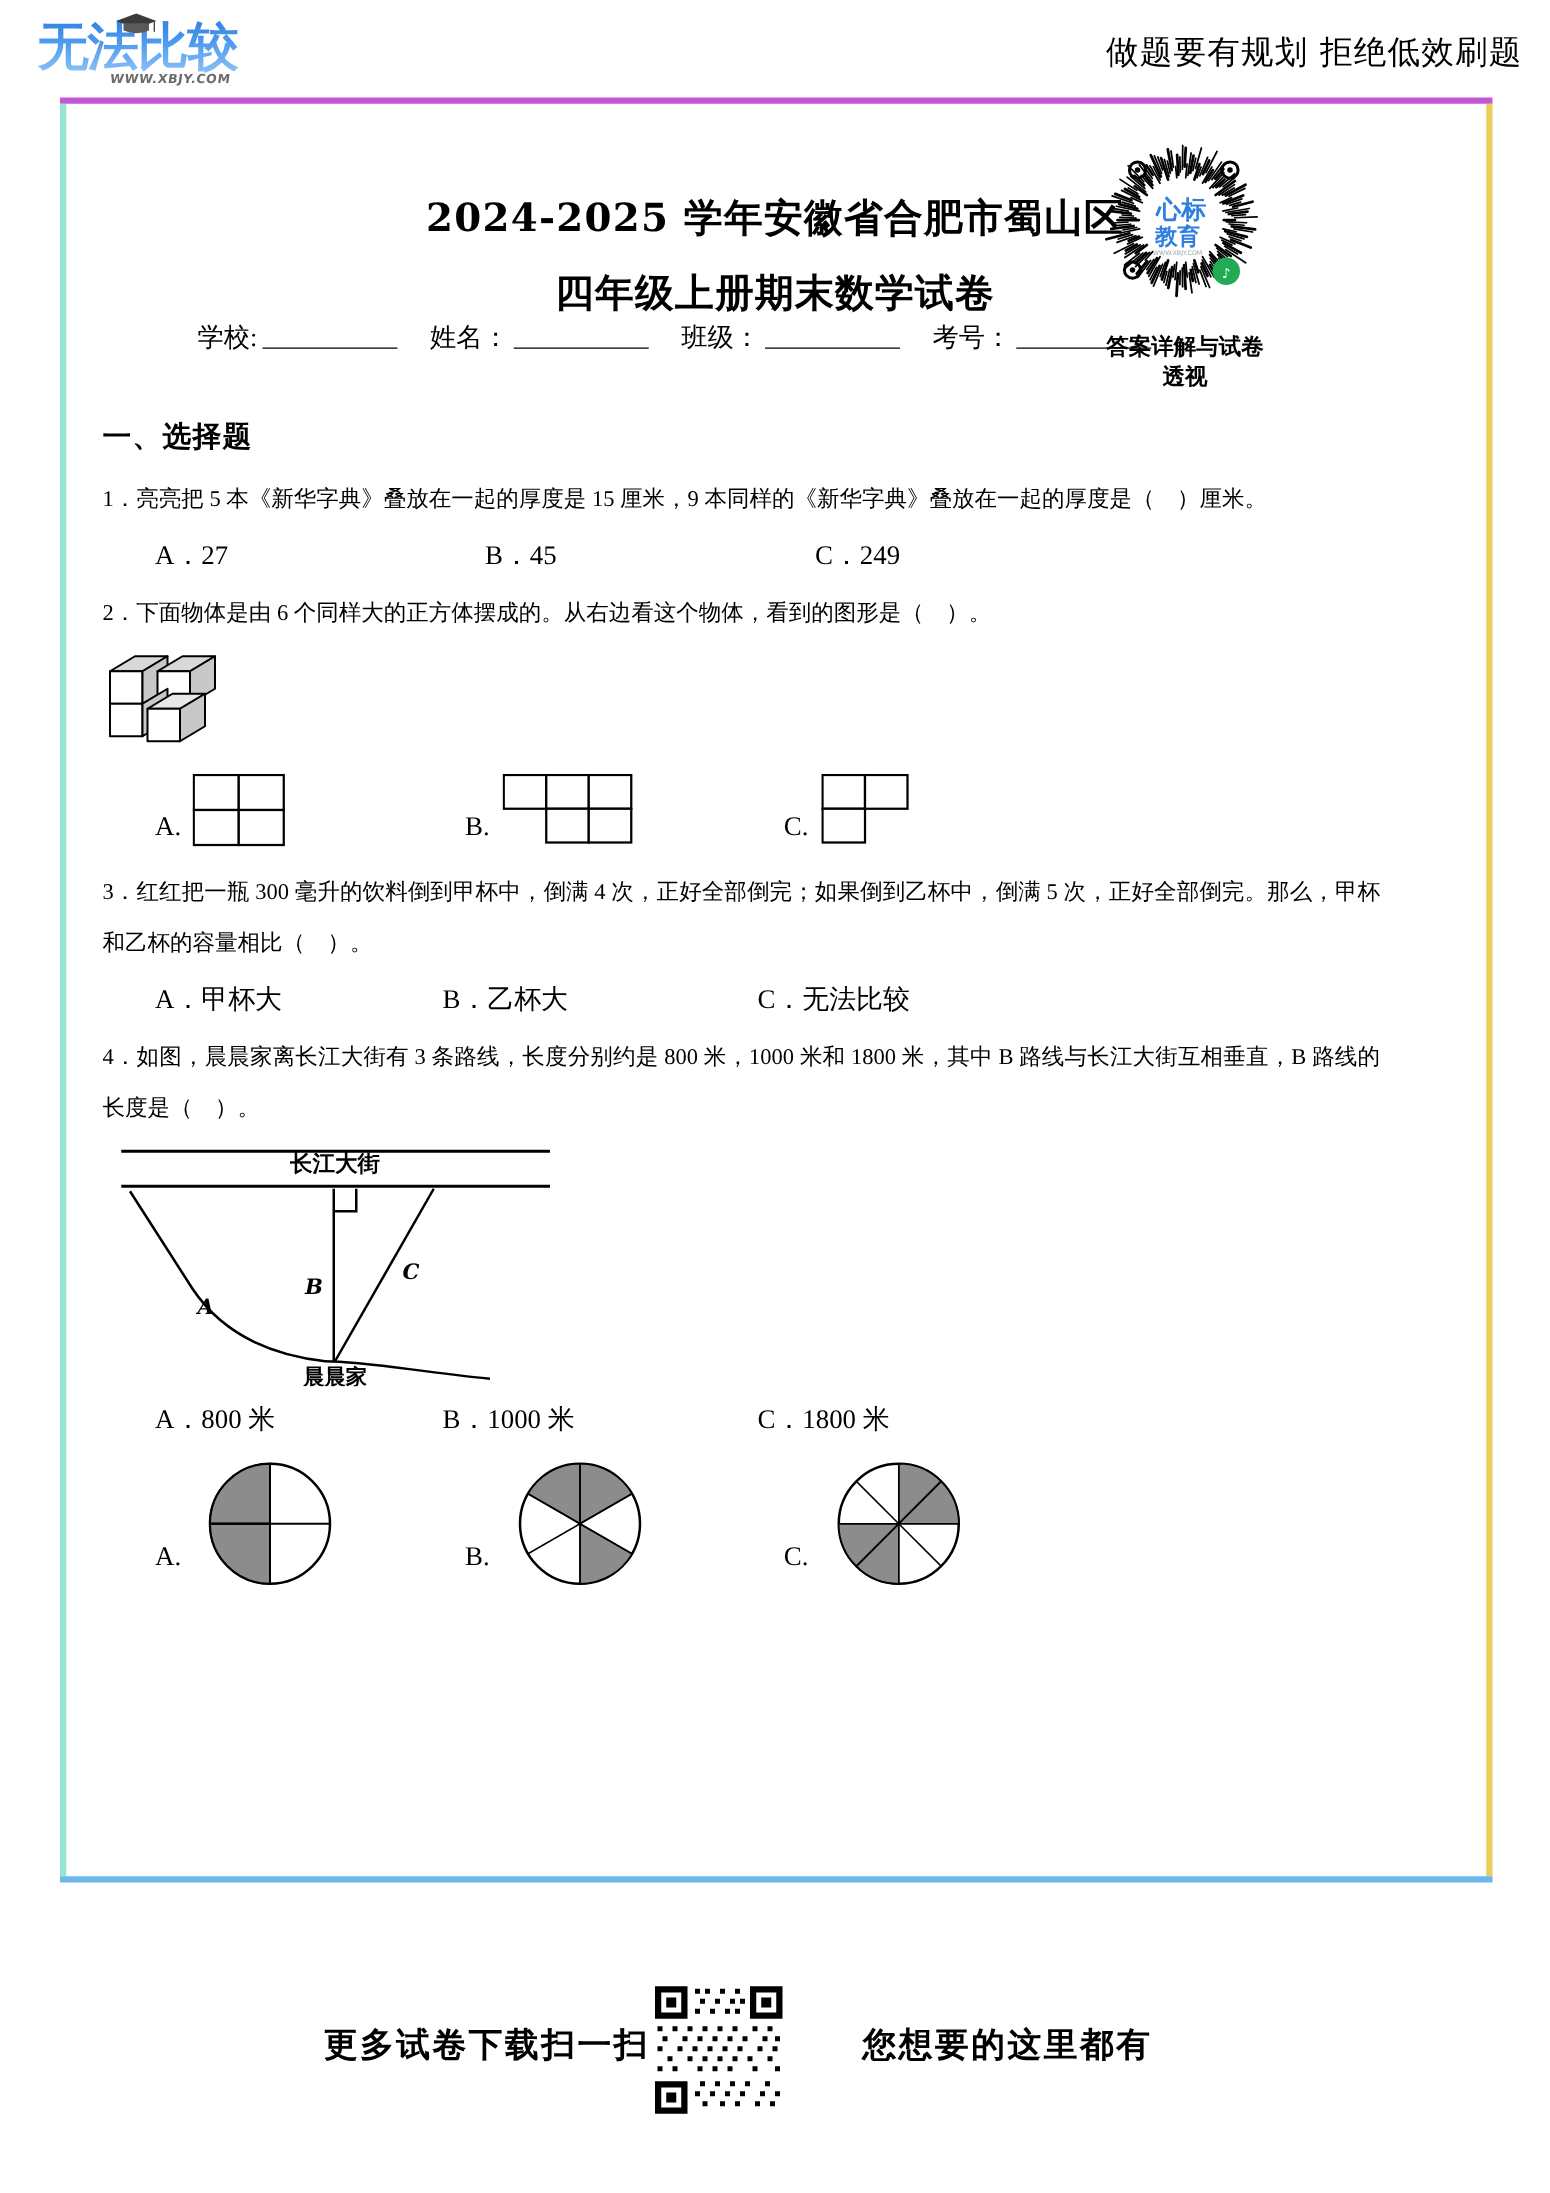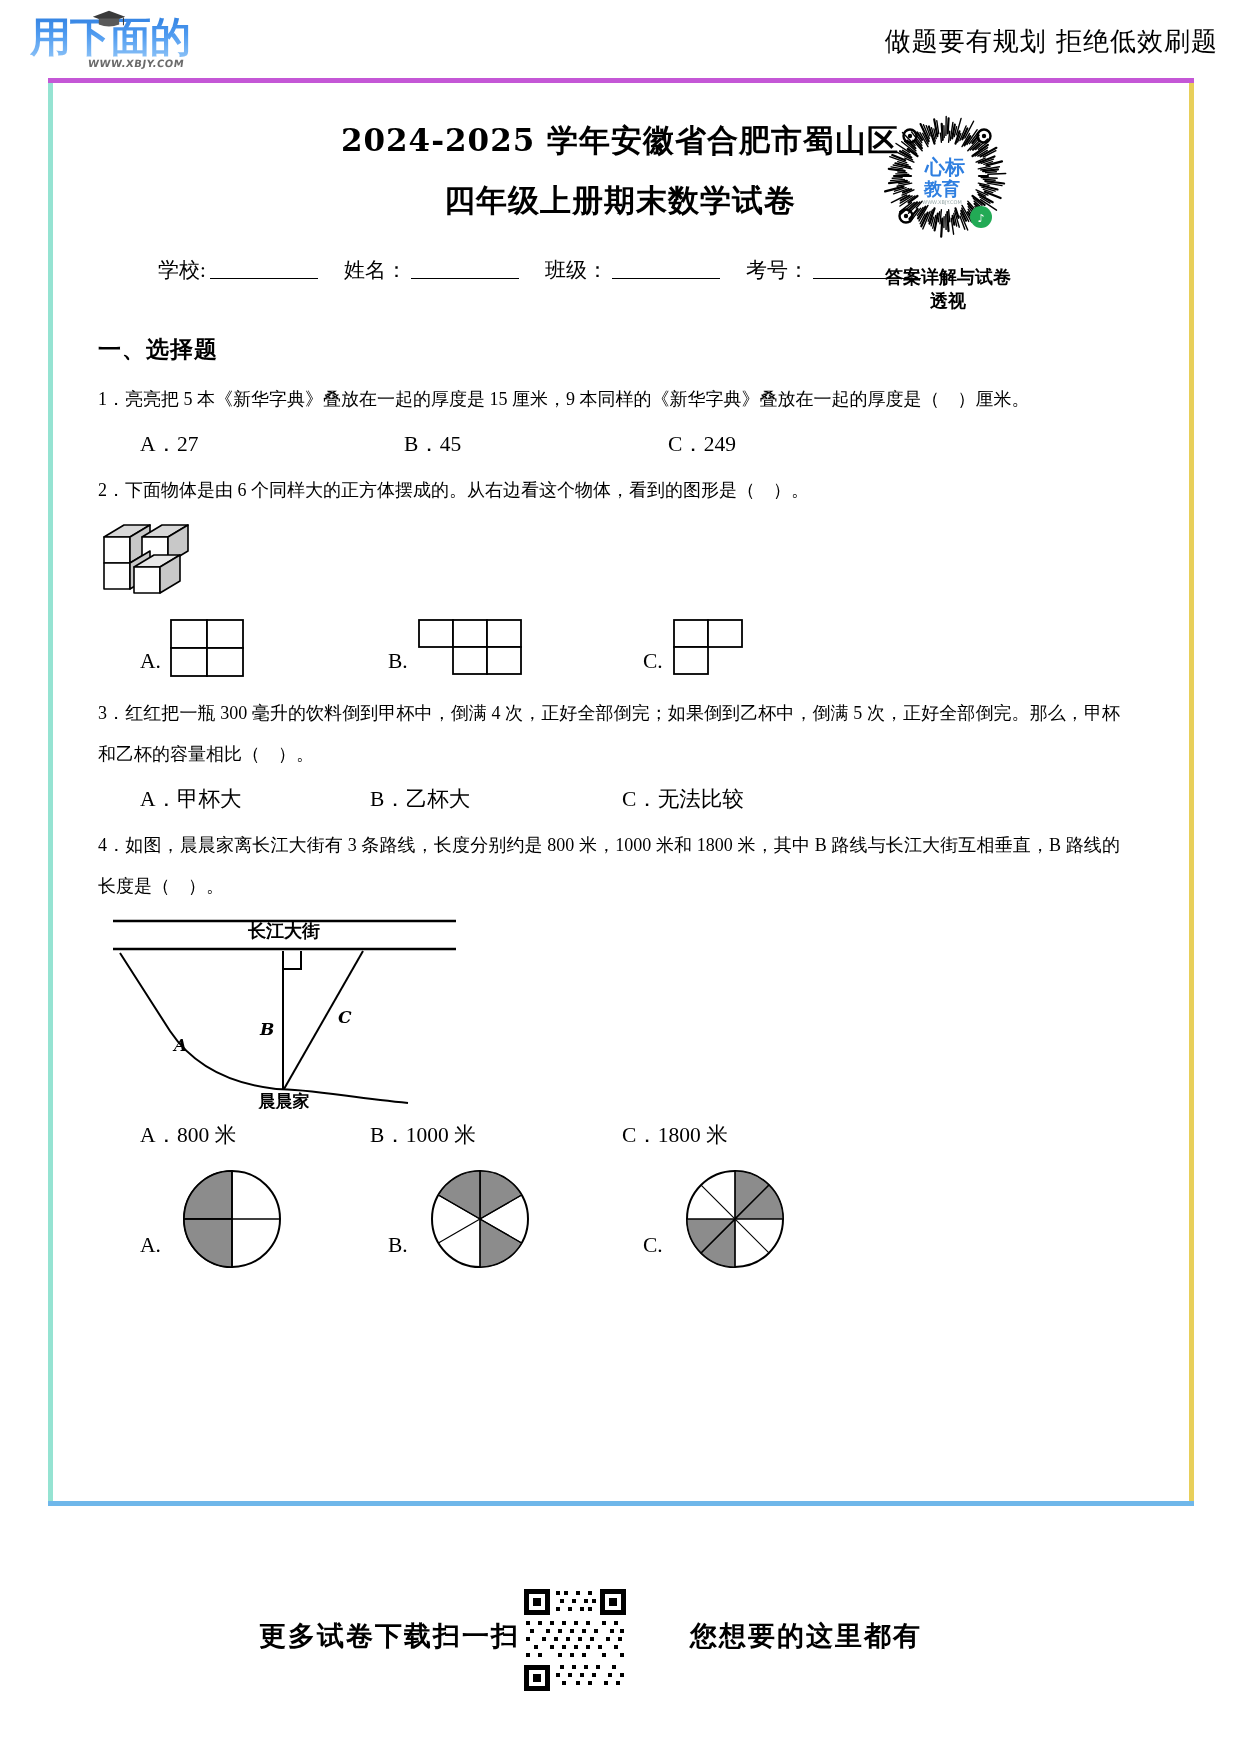--- a/index.html
+++ b/index.html
@@ -39,41 +39,42 @@
   .frame-top{position:absolute;left:48px;top:78px;width:1146px;height:5px;background:#c457d6;}
   .frame-left{position:absolute;left:48px;top:83px;width:5px;height:1418px;background:#95e3d2;}
   .frame-right{position:absolute;left:1189px;top:83px;width:5px;height:1418px;background:#e8cf5a;}
   .frame-bottom{position:absolute;left:48px;top:1501px;width:1146px;height:5px;background:#6fb7ea;}
 
   
   .title1,.title2{
     position:absolute;width:1240px;text-align:center;
     font-weight:bold;font-size:31px;letter-spacing:1px;
     font-family:"DejaVu Serif","Liberation Serif",serif;
+    margin-top:34px;
   }
   .title1{top:120px;}
   .title2{top:180px;}
 
   
   .qr-wrap{position:absolute;left:880px;top:112px;width:130px;height:130px;}
   .qr-caption{
     position:absolute;left:878px;top:265px;width:140px;text-align:center;
     font-size:18px;font-weight:bold;font-family:"DejaVu Sans","Liberation Sans",sans-serif;
   }
 
   
   .infoline{
     position:absolute;left:0;top:256px;width:1083px;text-align:center;
     font-size:21px;white-space:nowrap;
   }
   .infoline .blank{display:inline-block;border-bottom:1.5px solid #000;width:108px;height:20px;margin:0 4px;vertical-align:-2px;}
   .infoline .gap{display:inline-block;width:22px;}
 
   
-  .content{position:absolute;left:98px;top:334px;width:1022px;}
+  .content{position:absolute;left:82px;top:334px;width:1022px;}
   .sec-head{font-size:23px;font-weight:bold;margin:0 0 14px 0;letter-spacing:1px;}
   .q{font-size:18px;line-height:41px;margin:0 0 4px 0;text-align:justify;}
   .opts{font-size:21.5px;line-height:40px;margin:4px 0 6px 0;position:relative;height:40px;}
   .opts span.o{position:absolute;white-space:nowrap;}
   .o1{left:42px;} .o2{left:306px;} .o3{left:570px;}
   .o1w{left:42px;} .o2w{left:272px;} .o3w{left:524px;}
 
   
   .figrow{position:relative;}
   .figlabel{position:absolute;font-size:21.5px;}
@@ -82,21 +83,21 @@
   .footer{position:absolute;left:0;top:1590px;width:1240px;text-align:center;}
   .footer-left{position:absolute;left:0;top:28px;width:520px;text-align:right;font-size:27px;font-weight:bold;letter-spacing:2px;}
   .footer-right{position:absolute;left:690px;top:28px;width:460px;text-align:left;font-size:27px;font-weight:bold;letter-spacing:2px;}
   .footer-qr{position:absolute;left:520px;top:-5px;width:110px;height:110px;}
 </style>
 </head>
 <body>
 
 <div class="masthead">
   <div class="logo">
-    <div class="logo-text">用下面的</div>
+    <div class="logo-text">无法比较</div>
     <svg class="logo-cap" viewBox="0 0 40 20">
       <polygon points="20,1 39,8 20,15 1,8" fill="#3a3a3a"></polygon>
       <path d="M8 10 L8 17 Q20 22 32 17 L32 10" fill="#5a5a5a"></path>
       <line x1="37" y1="8.8" x2="37" y2="18" stroke="#3a3a3a" stroke-width="1.2"></line>
     </svg>
     <div class="logo-url">WWW.XBJY.COM</div>
   </div>
   <div class="slogan">做题要有规划 拒绝低效刷题</div>
 </div>
 

